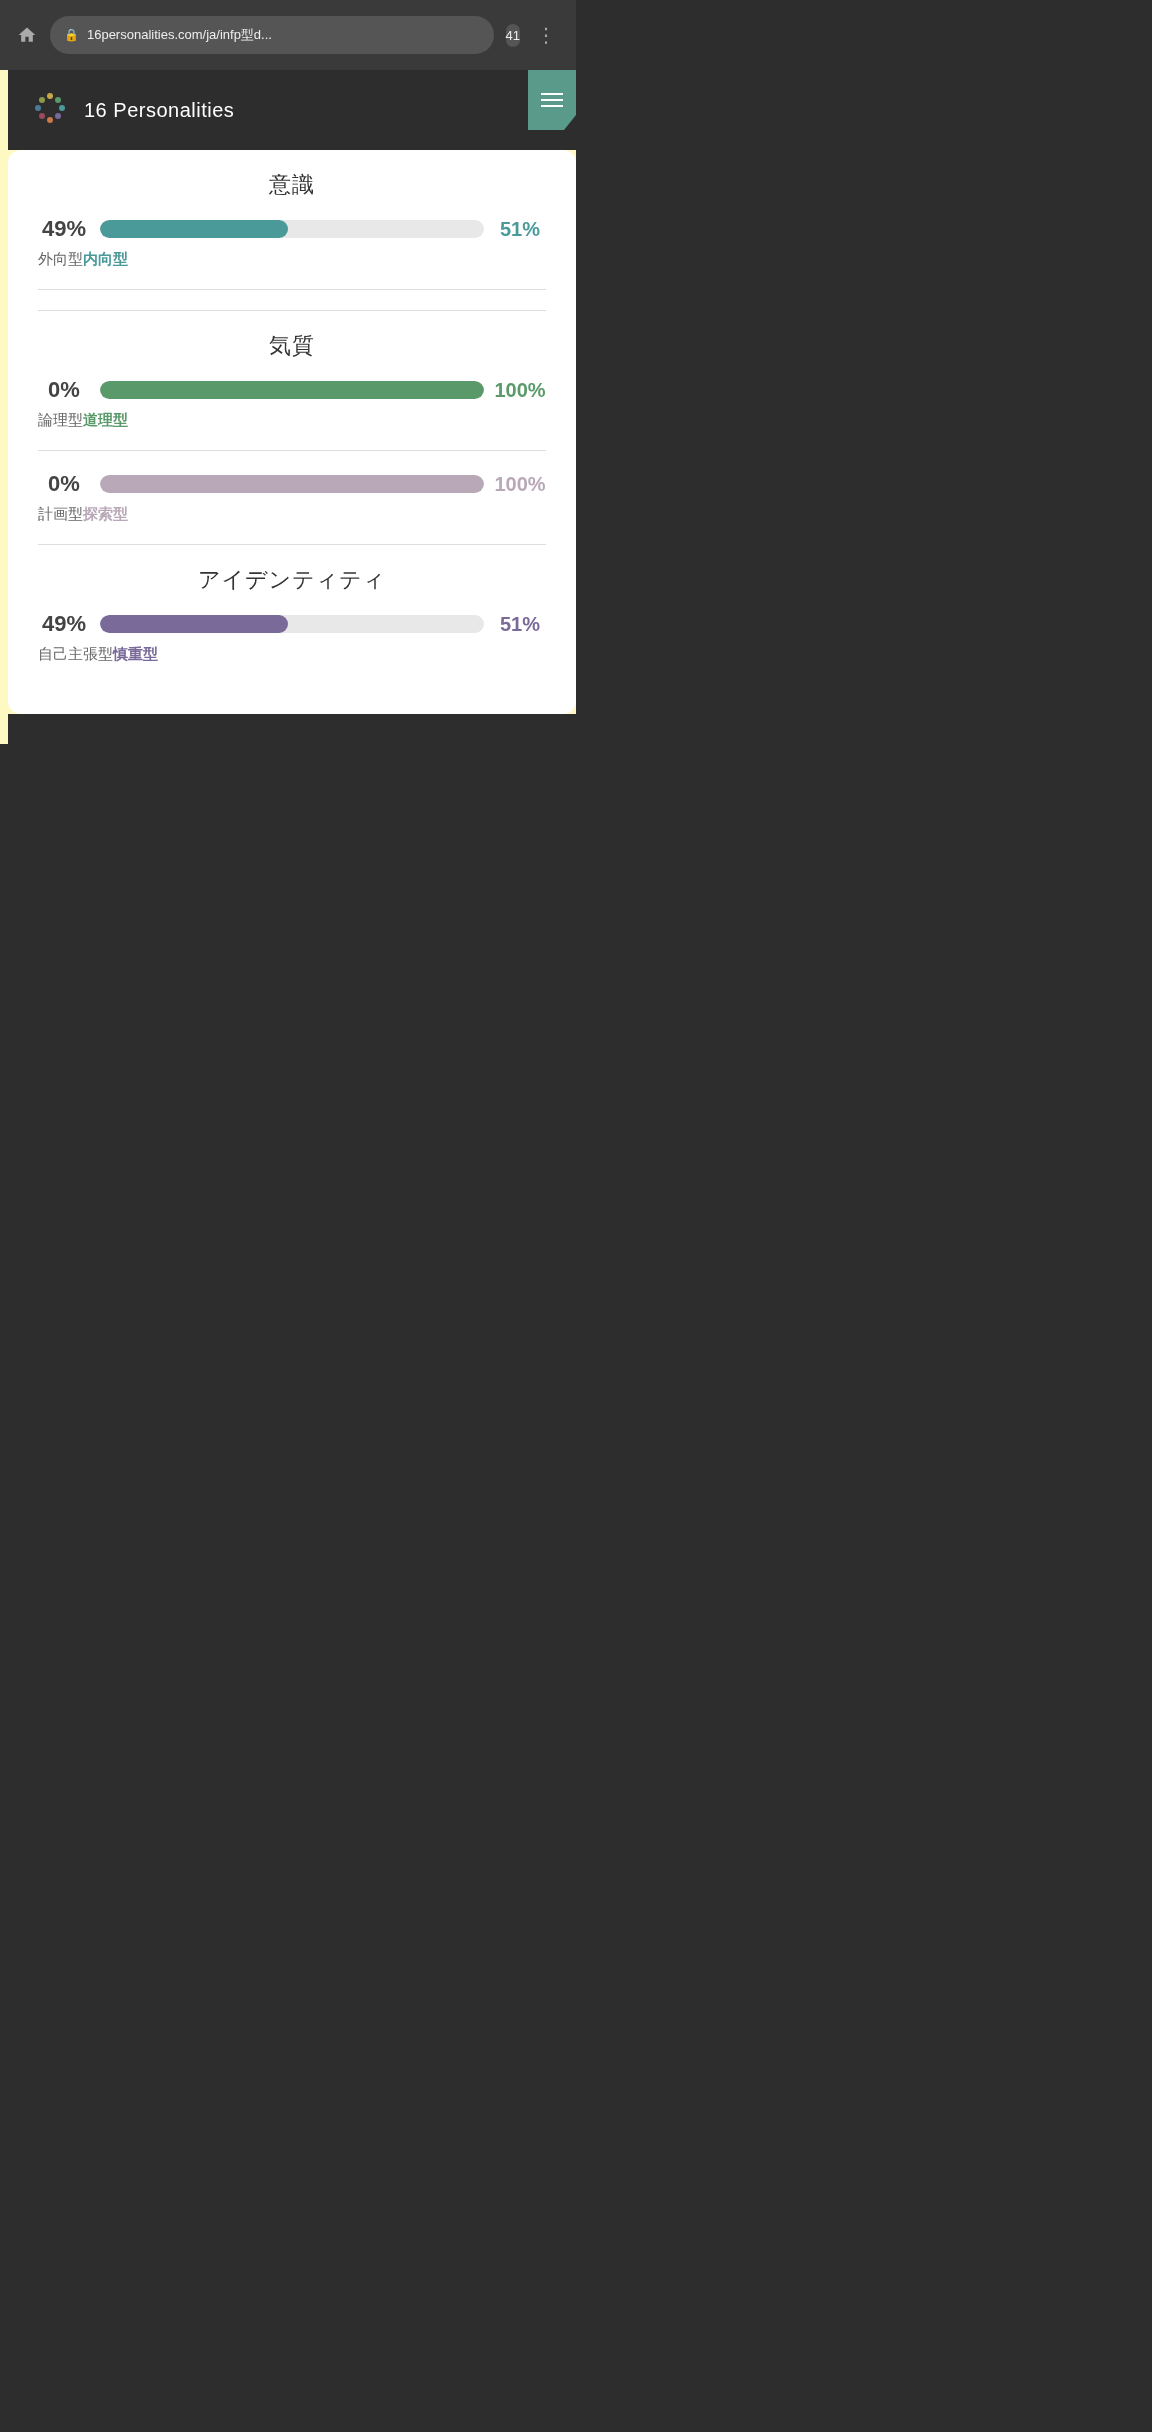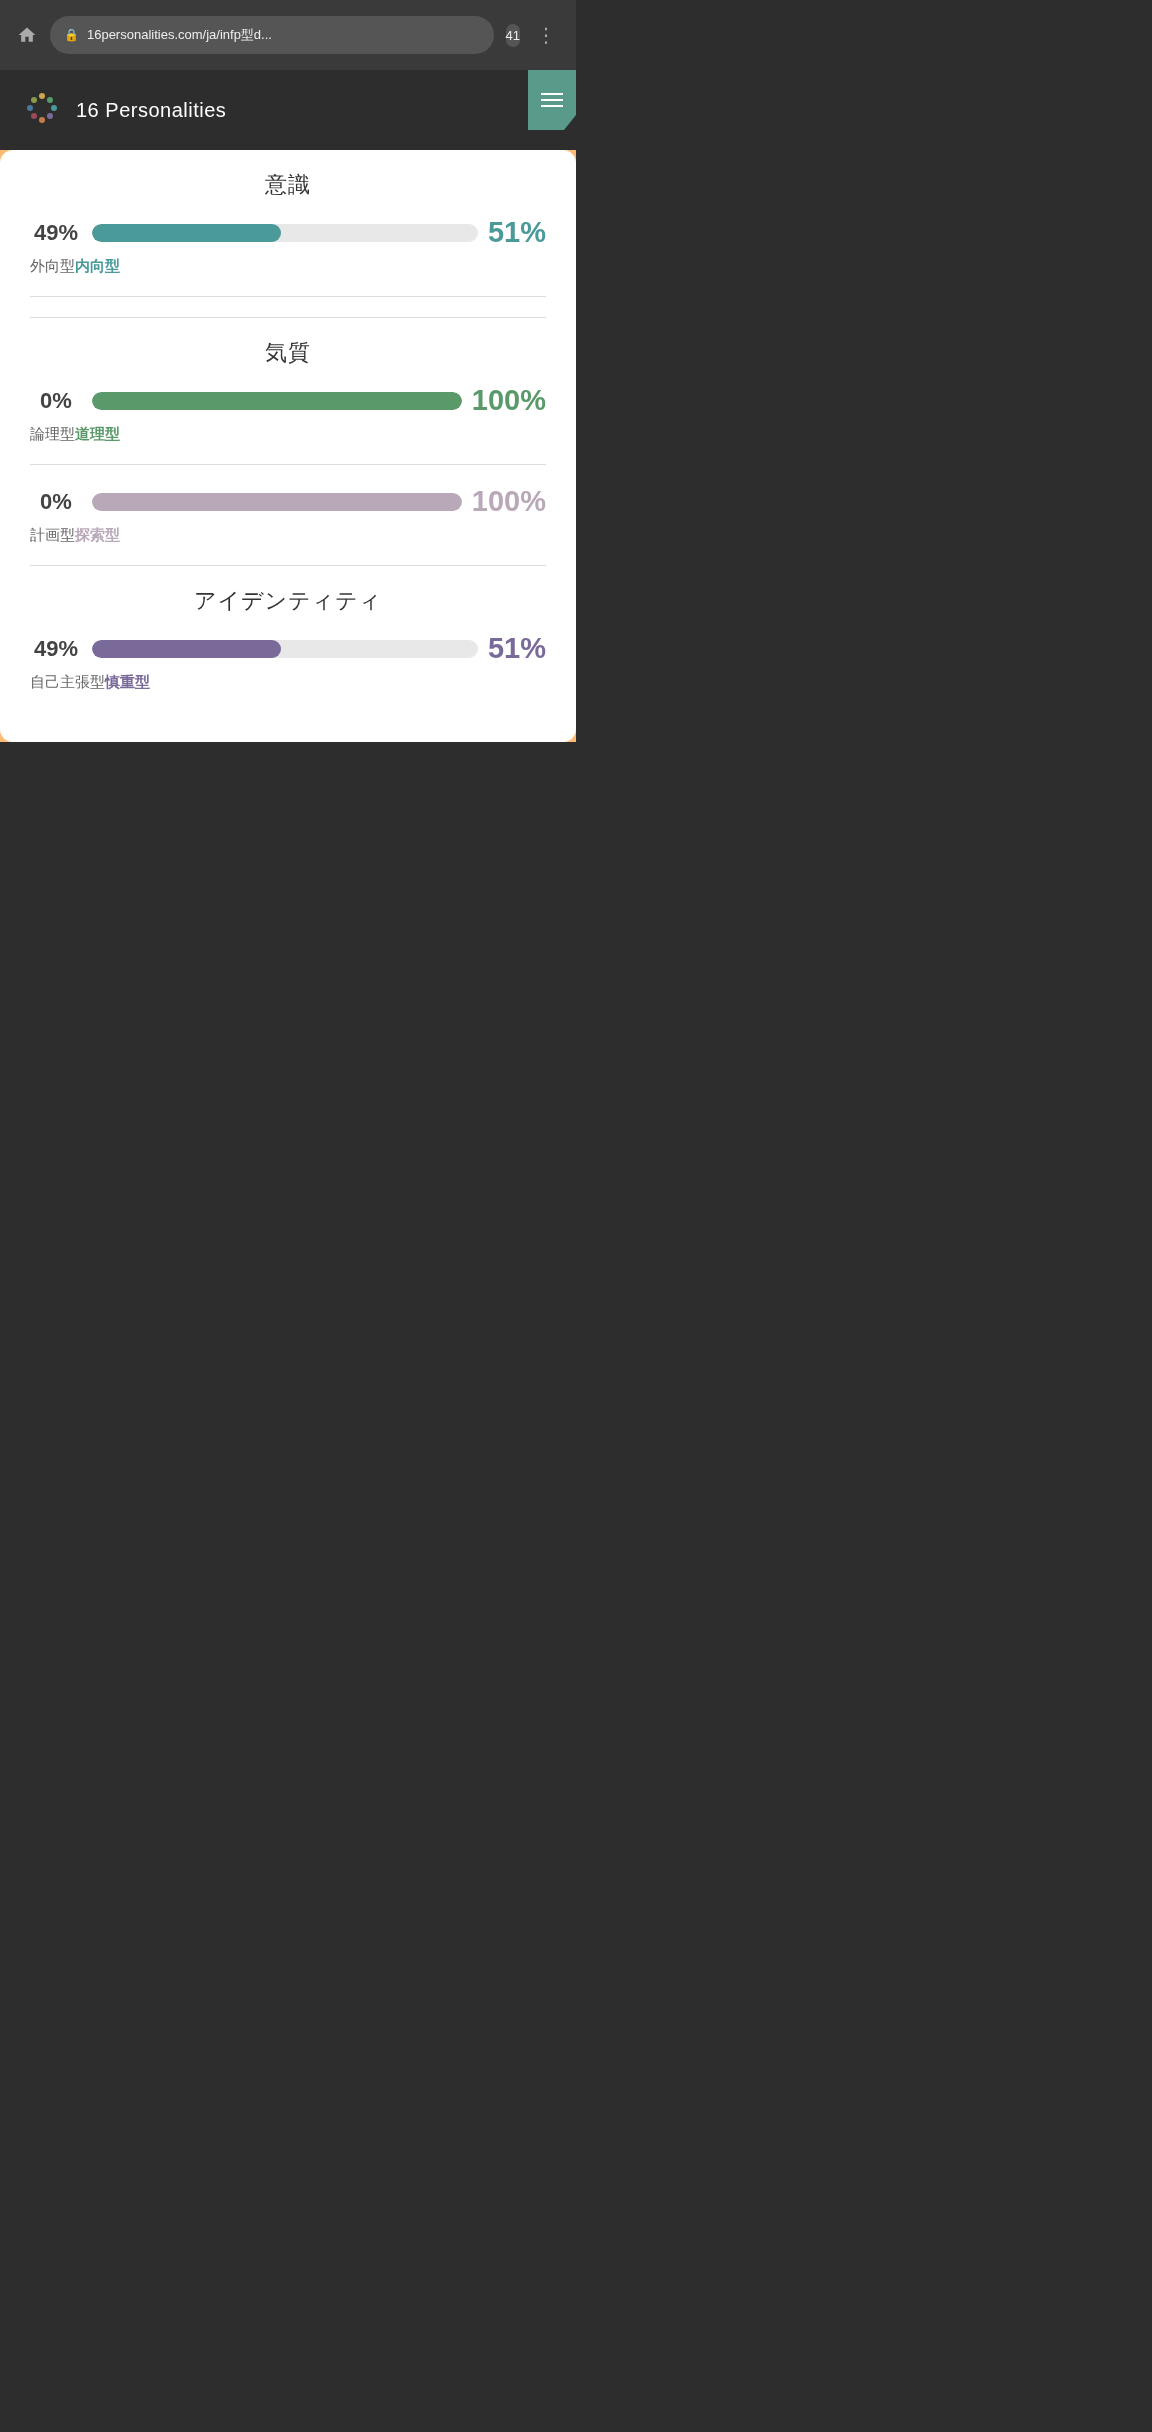--- a/index.html
+++ b/index.html
@@ -66,21 +66,22 @@
     }
 
     .browser-more {
       color: #aaa;
       font-size: 20px;
       padding: 4px;
     }
 
     
     .page {
-      background: #fdba74;
+      background: #fef9c3;
+      padding-left: 8px;
     }
 
     
     .site-header {
       background: #2d2d2d;
       display: flex;
       align-items: center;
       justify-content: space-between;
       padding: 0 20px;
       height: 80px;
@@ -160,21 +161,21 @@
     }
 
     .trait-pct-left {
       font-size: 22px;
       font-weight: 700;
       min-width: 52px;
       text-align: center;
     }
 
     .trait-pct-right {
-      font-size: 29px;
+      font-size: 20px;
       font-weight: 700;
       min-width: 52px;
       text-align: center;
     }
 
     .bar-container {
       flex: 1;
       height: 18px;
       background: #e8e8e8;
       border-radius: 9px;

